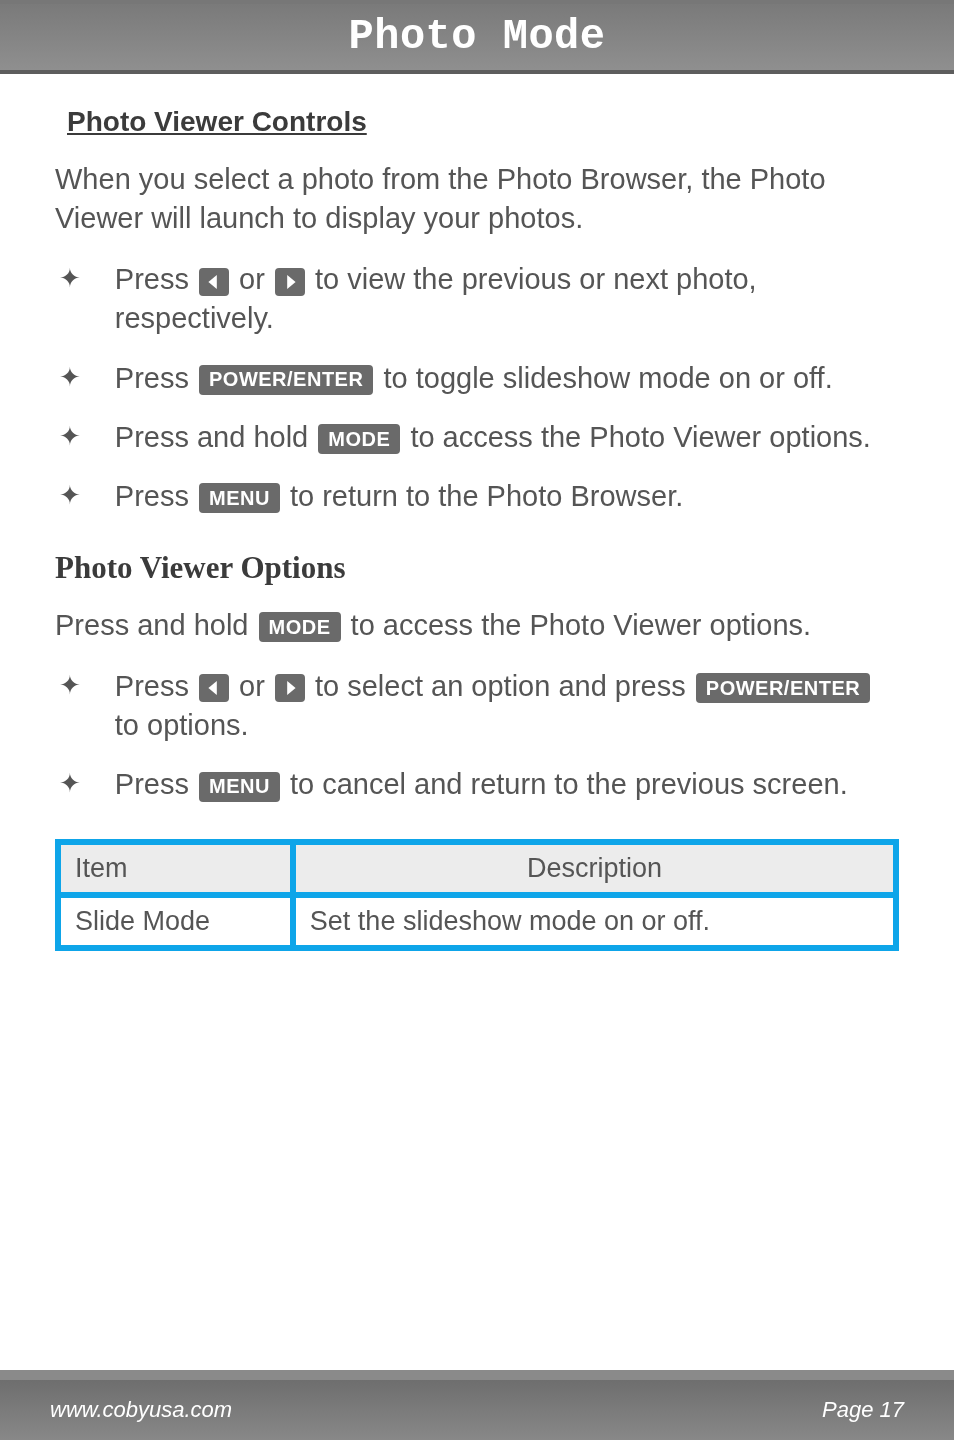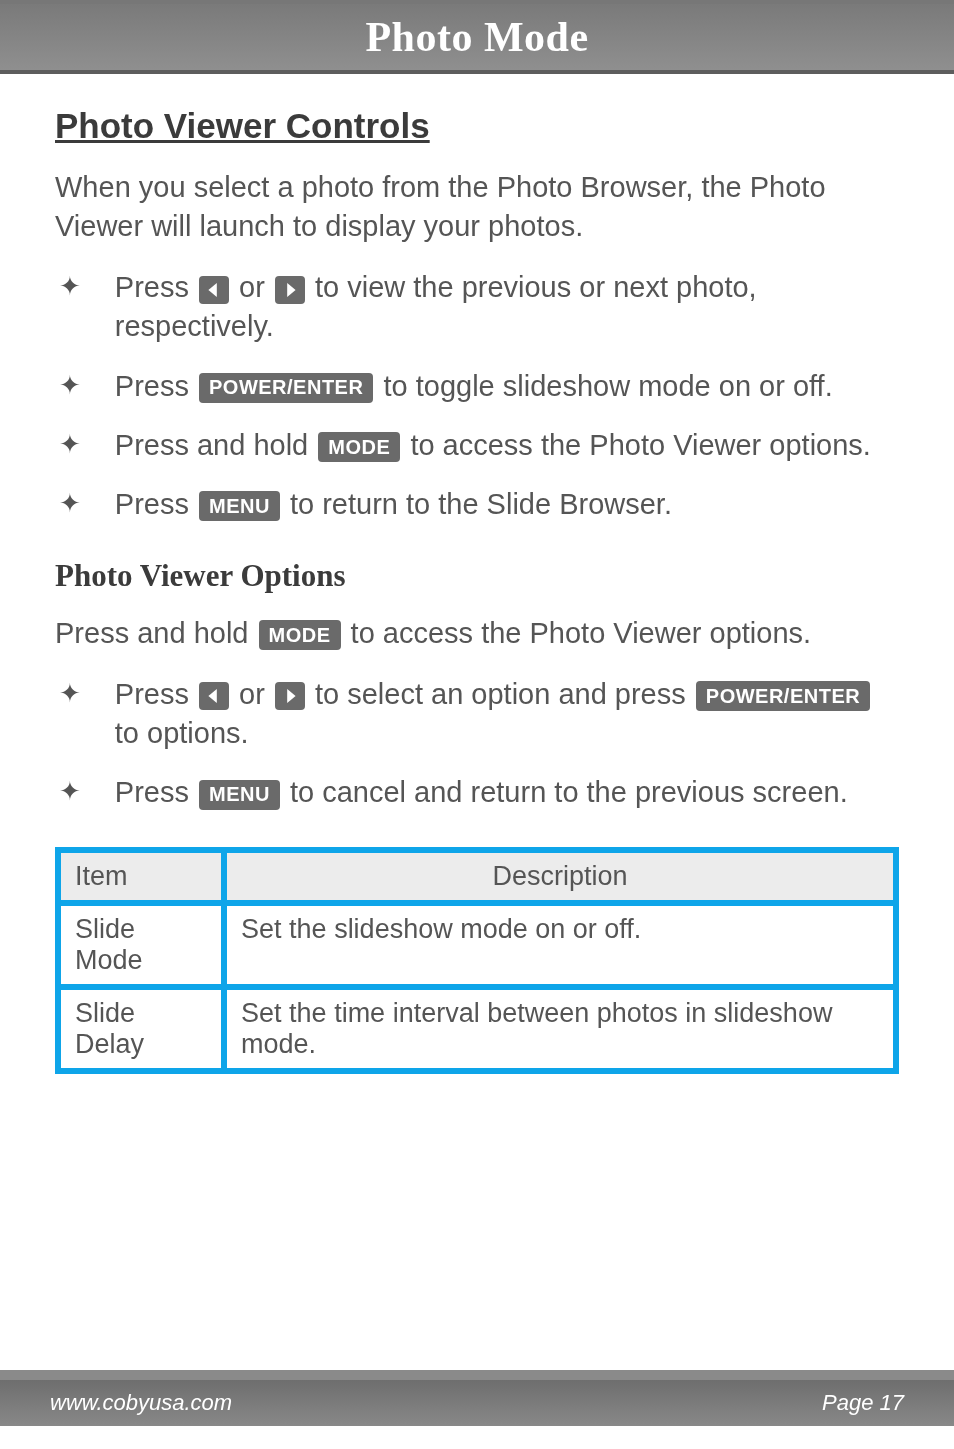--- a/index.html
+++ b/index.html
@@ -1,35 +1,35 @@
 <!DOCTYPE html>
 <html><head>
 <meta charset="utf-8">
 <style>
 * { margin:0; padding:0; box-sizing:border-box; }
 html,body { width:954px; height:1449px; background:#fff; font-family:Arial,Helvetica,sans-serif; color:#3e3e3e; }
 .header-band { height:70px; background:linear-gradient(#7a7a7a,#8f8f8f); border-bottom:4px solid #5d5d5d; display:flex; align-items:center; justify-content:center; }
-.header-band h1 { font-family:Liberation Serif, serif; font-weight:700; color:#fff; font-size:42px; letter-spacing:.5px; }
+.header-band h1 { font-family:Liberation Mono, monospace; font-weight:700; color:#fff; font-size:42px; letter-spacing:.5px; }
 .topline { height:4px; background:#777; }
 .content { padding:32px 55px 0 55px; }
-.section-title { font-family:"Century Gothic","Futura",Arial,sans-serif; font-weight:700; font-size:35px; color:#3b3b3b; text-decoration:underline; margin-bottom:22px; }
+.section-title { font-family:"Century Gothic","Futura",Arial,sans-serif; font-weight:700; font-size:28px; color:#3b3b3b; text-decoration:underline; margin-bottom:22px;margin-left:12px; }
 .intro { font-size:29px; line-height:1.35; margin-bottom:22px; color:#555; }
 .bullets { list-style:none; margin-bottom:34px; }
 .bullets li { display:flex; align-items:flex-start; gap:34px; font-size:29px; line-height:1.35; color:#555; margin-bottom:20px; }
 .bullet-glyph { font-size:26px; line-height:1.4; color:#555; padding-left:4px; }
 .sub-title { font-family:Liberation Serif, serif; font-weight:700; font-size:31px; color:#3b3b3b; margin-bottom:20px; }
 .para { font-size:29px; line-height:1.35; color:#555; margin-bottom:22px; }
 .key { display:inline-flex; align-items:center; justify-content:center; background:#6a6a6a; color:#fff; font-weight:700; border-radius:4px; padding:0 10px; height:30px; font-size:20px; vertical-align:middle; letter-spacing:.5px; margin:0 2px; }
 .key.small { height:28px; font-size:19px; padding:0 8px; }
 .arrow-svg { width:14px; height:14px; }
 table.opts { width:100%; border-collapse:collapse; margin-top:4px; }
 table.opts th, table.opts td { border:6px solid #0ea5e9; padding:8px 14px; font-size:27px; color:#555; text-align:left; vertical-align:top; }
 table.opts th { background:#ececec; font-weight:400; }
 table.opts th.desc { text-align:center; }
-.footer { position:absolute; top:1380px; left:0; width:954px; height:46px; background:linear-gradient(#6e6e6e,#888); display:flex; align-items:center; justify-content:space-between; padding:8px 50px; }
+.footer { position:absolute; top:1380px; left:0; width:954px; height:60px; background:linear-gradient(#6e6e6e,#888); display:flex; align-items:center; justify-content:space-between; padding:8px 50px; }
 .footer span { font-family:"Century Gothic","Futura",Arial,sans-serif; color:#fff; font-size:22px; font-style:italic; }
 .footer .page { font-style:italic; }
 .footer-top { position:absolute; top:1370px; left:0; width:954px; height:10px; background:#8a8a8a; }
 </style>
 </head>
 <body>
 
 <div class="topline"></div>
 <div class="header-band">
   <h1>Photo Mode</h1>
@@ -73,21 +73,21 @@
         <span>Press and hold </span>
         <span class="key">MODE</span>
         <span> to access the Photo Viewer options.</span>
       </span>
     </li>
     <li>
       <span class="bullet-glyph">✦</span>
       <span class="li-text">
         <span>Press </span>
         <span class="key">MENU</span>
-        <span> to return to the Slide Browser.</span>
+        <span> to return to the Photo Browser.</span>
       </span>
     </li>
   </ul>
 
   <div class="sub-title">Photo Viewer Options</div>
   <p class="para">
     <span>Press and hold </span>
     <span class="key">MODE</span>
     <span> to access the Photo Viewer options.</span>
   </p>
@@ -126,24 +126,20 @@
   <table class="opts">
     <tbody>
         <tr>
       <th>Item</th>
       <th class="desc">Description</th>
     </tr>
     <tr>
       <td>Slide Mode</td>
       <td>Set the slideshow mode on or off.</td>
     </tr>
-    <tr>
-      <td>Slide Delay</td>
-      <td>Set the time interval between photos in slideshow mode.</td>
-    </tr>
   </tbody>
     </table>
 
 </div>
 
 <div class="footer-top"></div>
 <div class="footer">
   <span>www.cobyusa.com</span>
   <span class="page">Page 17</span>
 </div>

